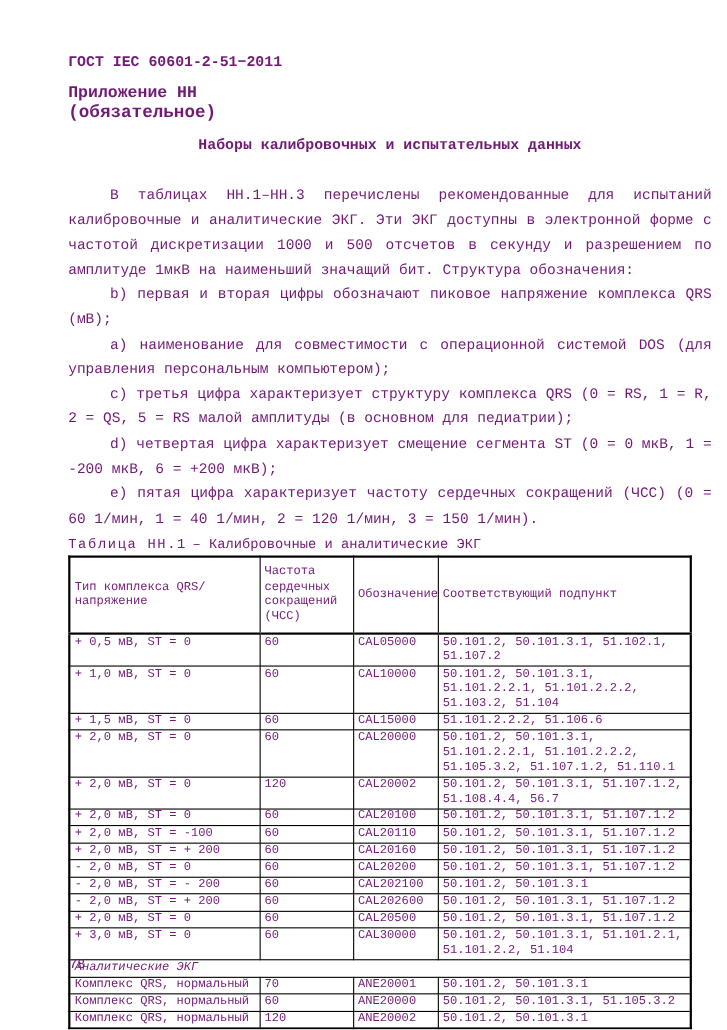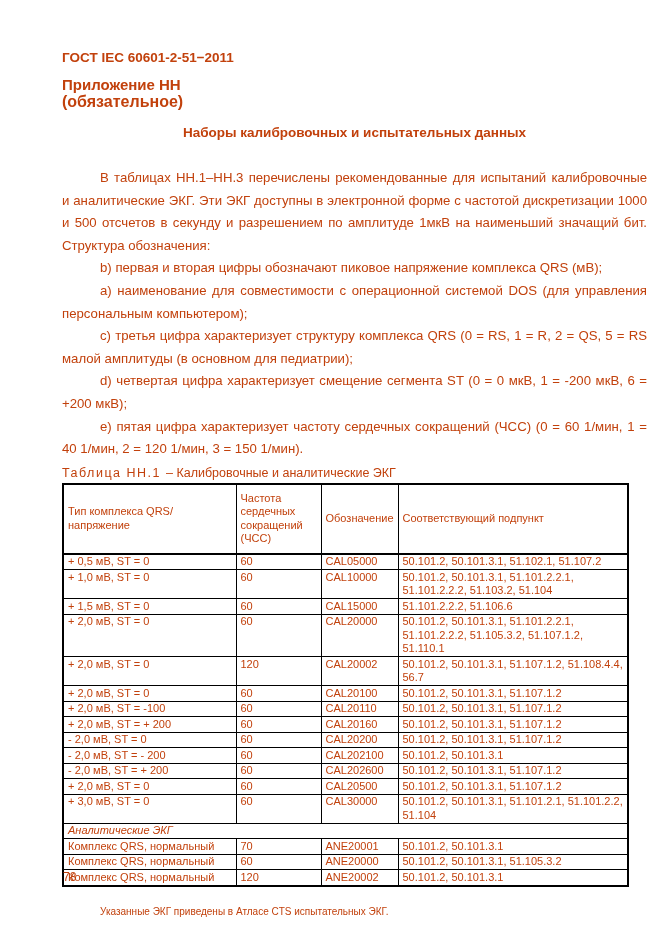--- a/index.html
+++ b/index.html
@@ -7,22 +7,22 @@
     padding: 0;
     background: #ffffff;
   }
   .page {
     position: relative;
     width: 661px;
     height: 936px;
     background: #ffffff;
     box-sizing: border-box;
     padding: 50px 14px 0 62px;
-    font-family: Liberation Sans, sans-serif;
-    color: #c2410c;
+    font-family: Liberation Mono, monospace;
+    color: #701a75;
     overflow: hidden;
   }
   .doc-code {
     font-size: 13.5px;
     font-weight: bold;
     line-height: 16px;
   }
   .appendix-title {
     margin-top: 10px;
     font-size: 15px;

